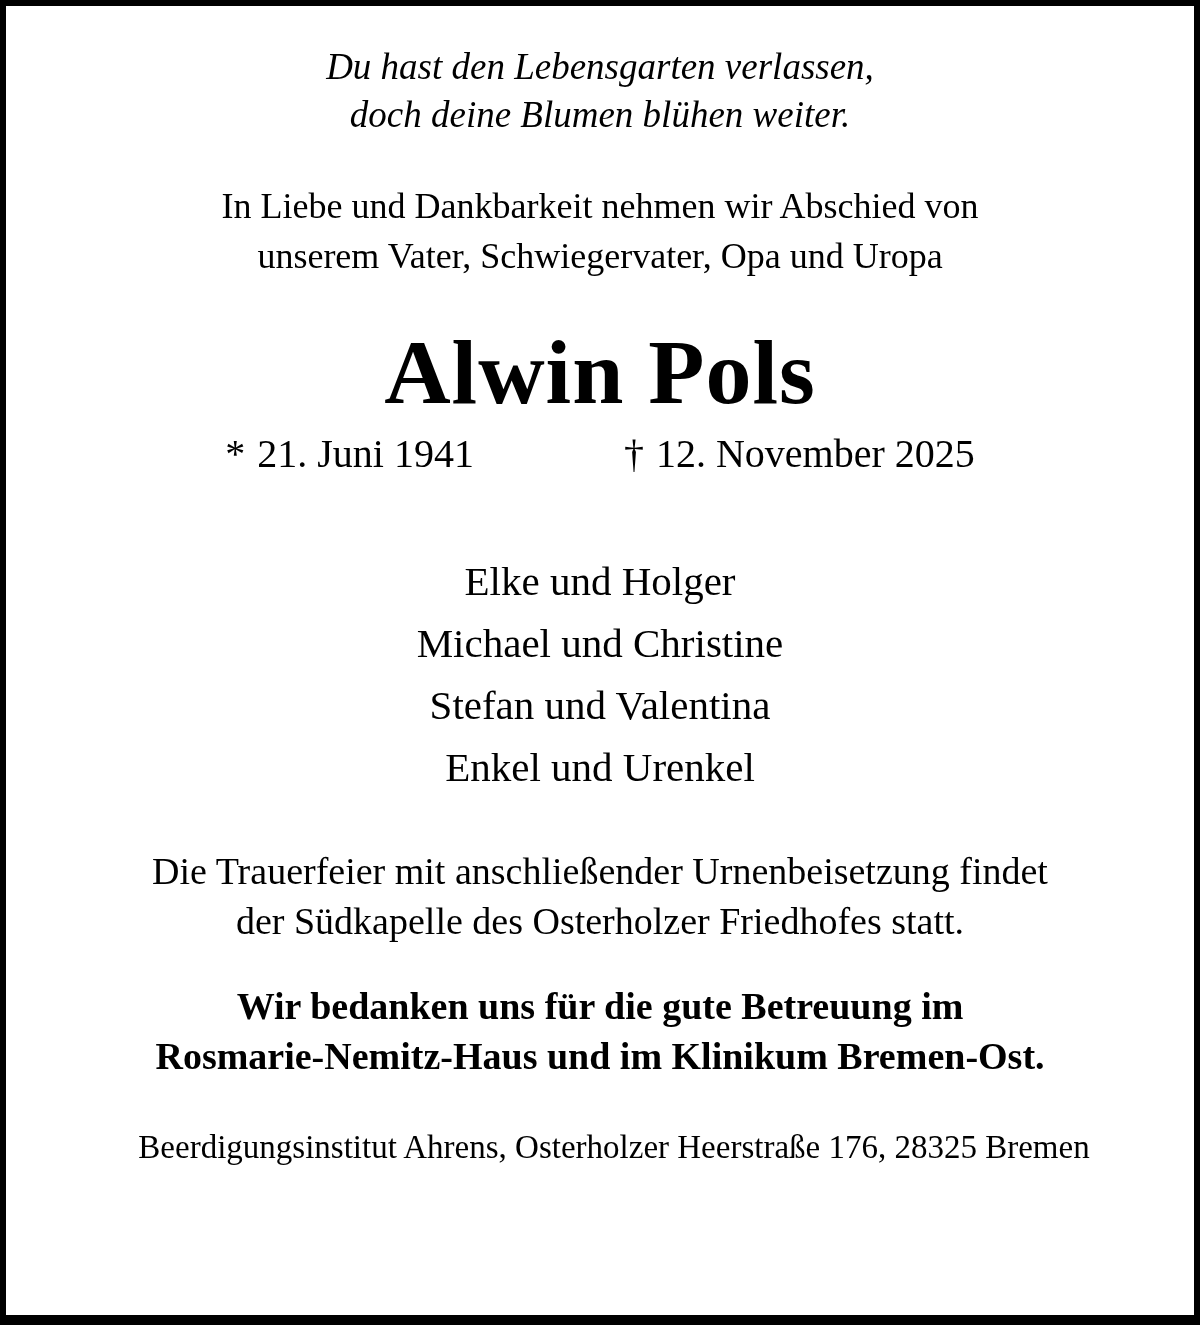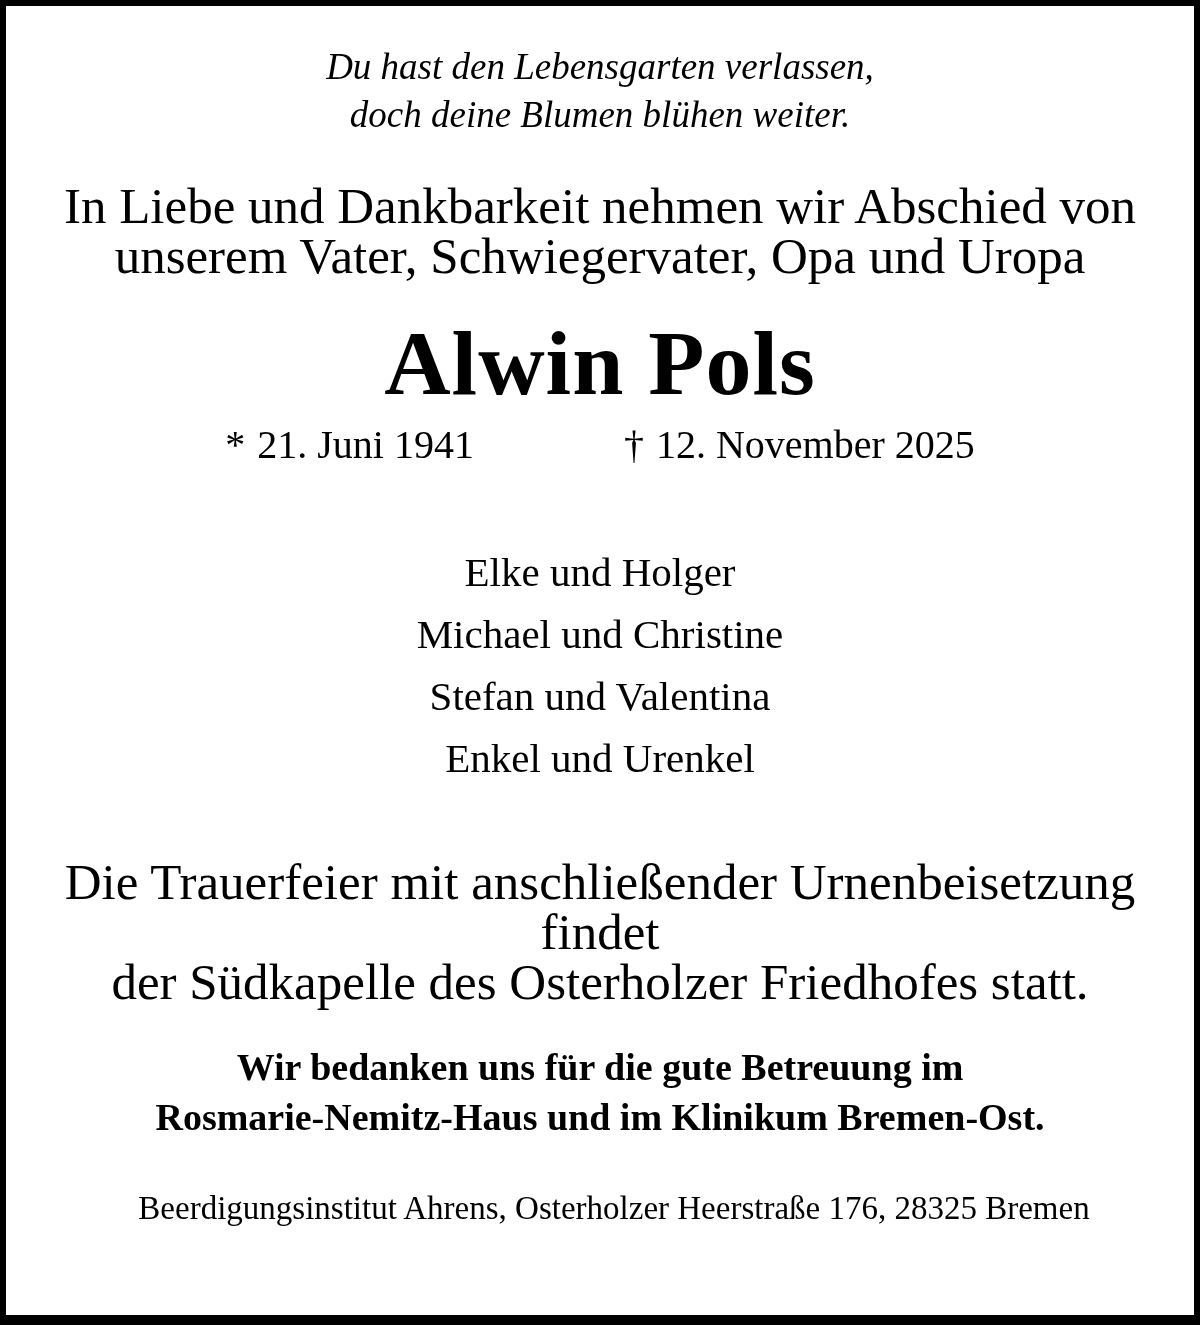--- a/index.html
+++ b/index.html
@@ -22,25 +22,25 @@
     overflow: hidden;
   }
   .epigraph {
     margin-top: 37px;
     font-style: italic;
     font-size: 37px;
     line-height: 48px;
   }
   .intro {
     margin-top: 42px;
-    font-size: 51px;
+    font-size: 36px;
     line-height: 50px;
   }
   .name {
-    margin-top: 30px;
+    margin-top: 39px;
     font-size: 92px;
     line-height: 104px;
     font-weight: bold;
     letter-spacing: 1px;
   }
   .dates {
     margin-top: 4px;
     font-size: 40px;
     line-height: 52px;
     display: flex;
@@ -49,22 +49,22 @@
     font-family: Liberation Serif, serif;
   }
   .date-item { white-space: nowrap; }
   .date-symbol { display: inline-block; margin-right: 12px; }
   .mourners {
     margin-top: 70px;
     font-size: 41px;
     line-height: 62px;
   }
   .ceremony {
-    margin-top: 68px;
-    font-size: 51px;
+    margin-top: 48px;
+    font-size: 38px;
     line-height: 50px;
   }
   .thanks {
     margin-top: 35px;
     font-size: 38px;
     line-height: 50px;
     font-weight: bold;
   }
   .footer {
     margin-top: 44px;

